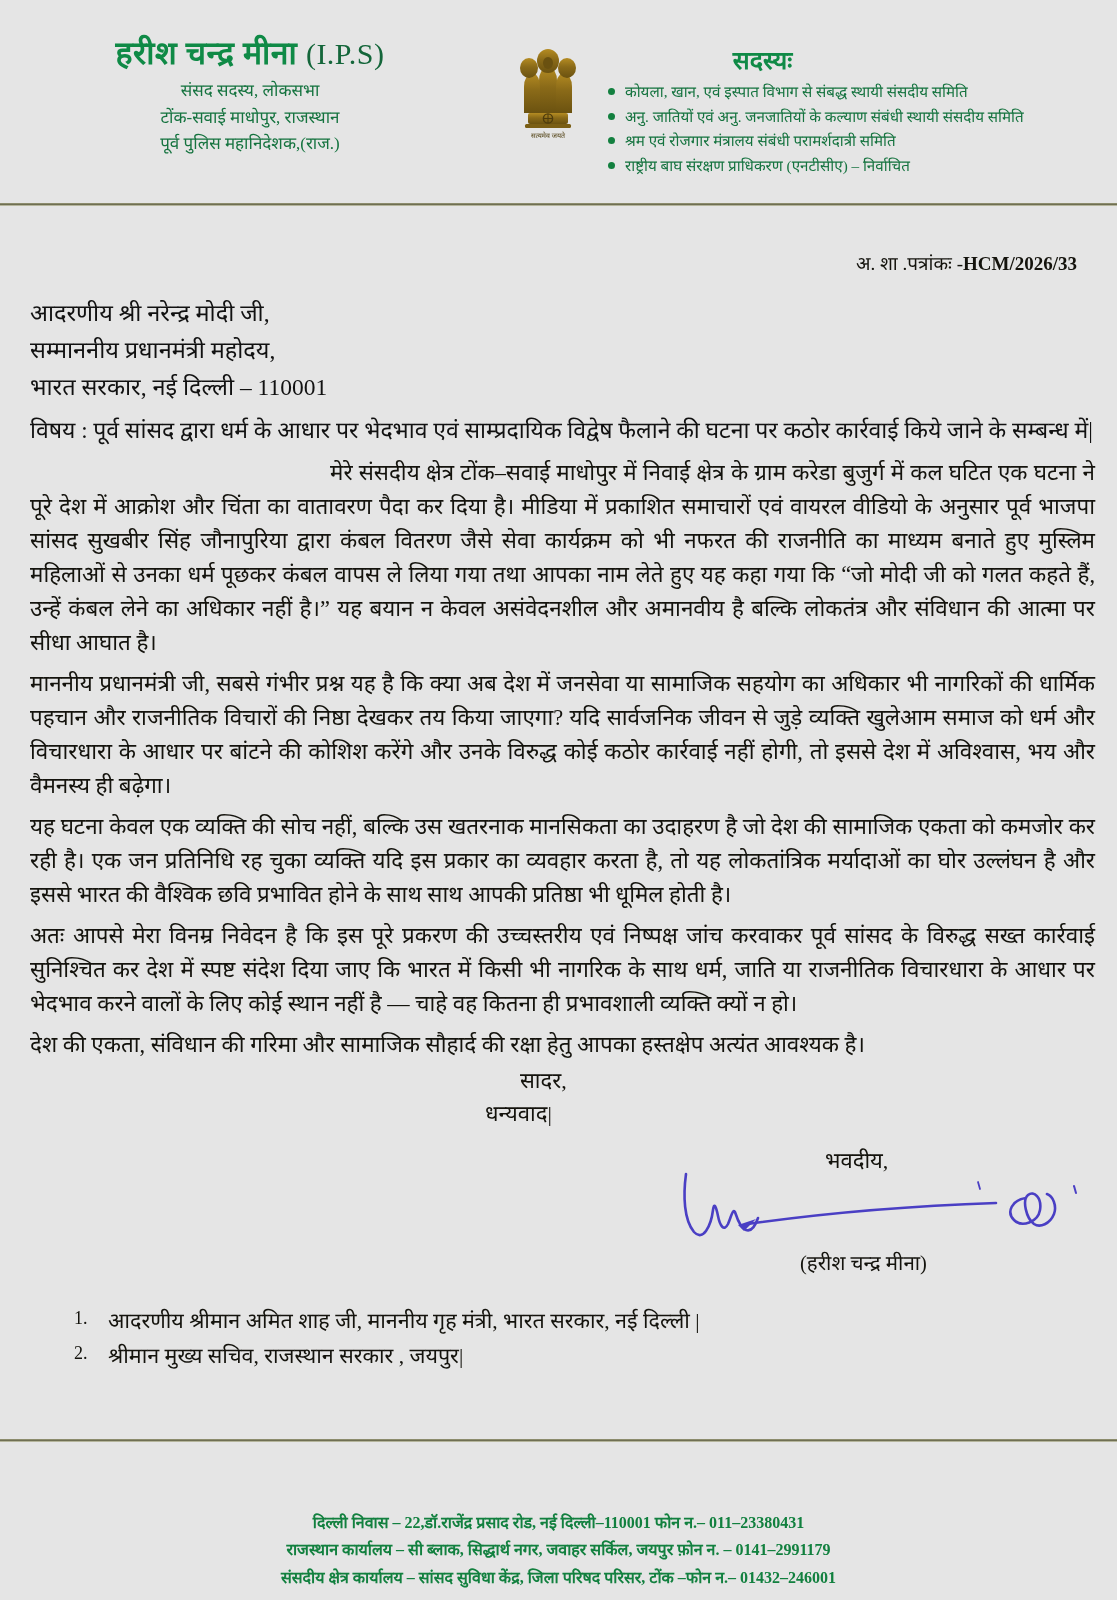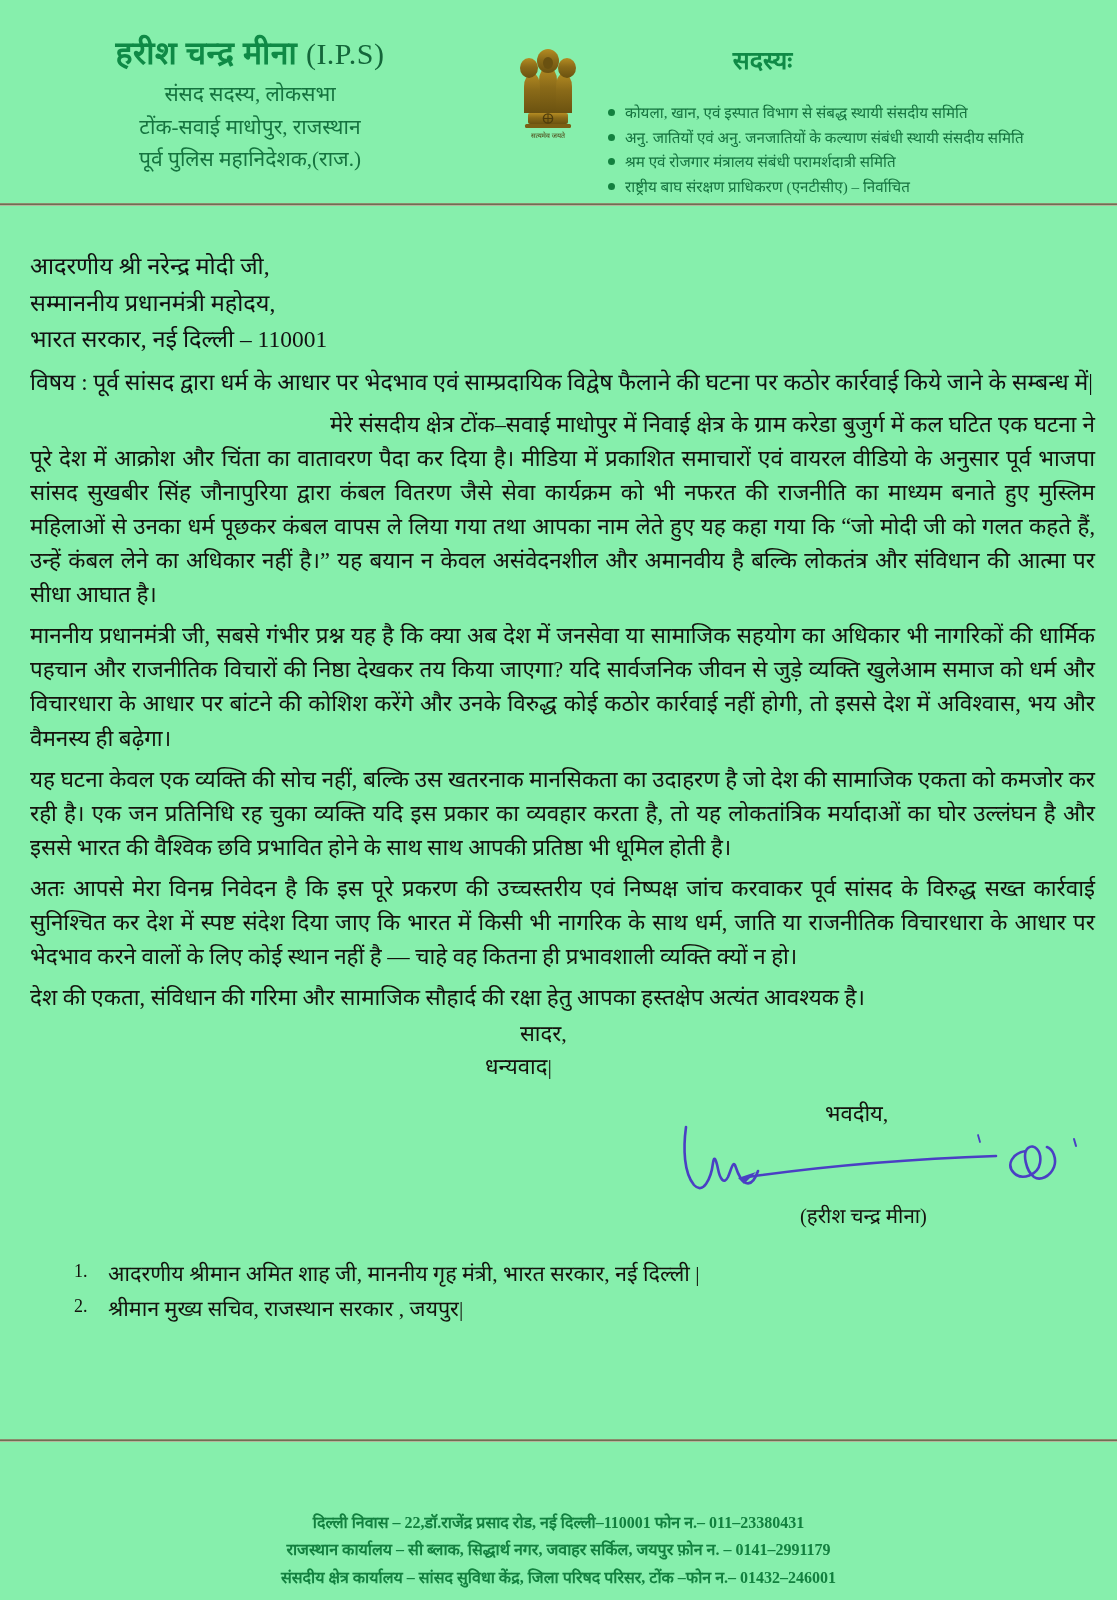--- a/index.html
+++ b/index.html
@@ -7,21 +7,21 @@
     padding: 0;
     background: #ffffff;
   }
   body {
     font-family: "Liberation Sans", sans-serif;
   }
   .page {
     position: relative;
     width: 1117px;
     height: 1600px;
-    background: #86efac;
+    background: #e5e5e5;
     overflow: hidden;
     box-sizing: border-box;
   }
 
   
   .letterhead {
     position: relative;
     height: 205px;
     padding: 0;
   }
@@ -42,21 +42,21 @@
     letter-spacing: 0.5px;
   }
   .lh-name .ips {
     font-family: "Liberation Serif", serif;
     font-weight: normal;
     font-size: 30px;
     color: #14663a;
   }
   .lh-sub {
     font-family: "Liberation Serif", serif;
-    font-size: 21px;
+    font-size: 17px;
     line-height: 1.55;
     color: #15733f;
     margin-top: 7px;
   }
 
   .emblem {
     position: absolute;
     left: 505px;
     top: 32px;
     width: 86px;
@@ -71,21 +71,21 @@
     left: 606px;
     top: 42px;
     right: 8px;
   }
   .lh-right-title {
     font-family: "Liberation Serif", serif;
     font-weight: bold;
     font-size: 25px;
     color: #0f8a46;
     text-align: center;
-    margin-bottom: 25px;
+    margin-bottom: 4px;
     padding-right: 190px;
   }
   .lh-list {
     list-style: none;
     margin: 0;
     padding: 0;
   }
   .lh-list li {
     font-family: "Liberation Serif", serif;
     font-size: 15.2px;
@@ -350,20 +350,23 @@
         </li>
       </ul>
     </div>
 
     <div class="rule-top"></div>
   </div>
 
   <div class="body-area">
 
     <div class="ref-block">
+      <div>
+        <span>अ. शा .पत्रांकः -</span><span class="bold">HCM/2026/33</span>
+      </div>
     </div>
 
     <div class="addr">
       <div>आदरणीय श्री नरेन्द्र मोदी जी,</div>
       <div>सम्माननीय प्रधानमंत्री महोदय,</div>
       <div>भारत सरकार, नई दिल्ली – 110001</div>
     </div>
 
     <div class="subject">विषय : पूर्व सांसद द्वारा धर्म के आधार पर भेदभाव एवं साम्प्रदायिक विद्वेष फैलाने की घटना पर कठोर कार्रवाई किये जाने के सम्बन्ध में|</div>
 

